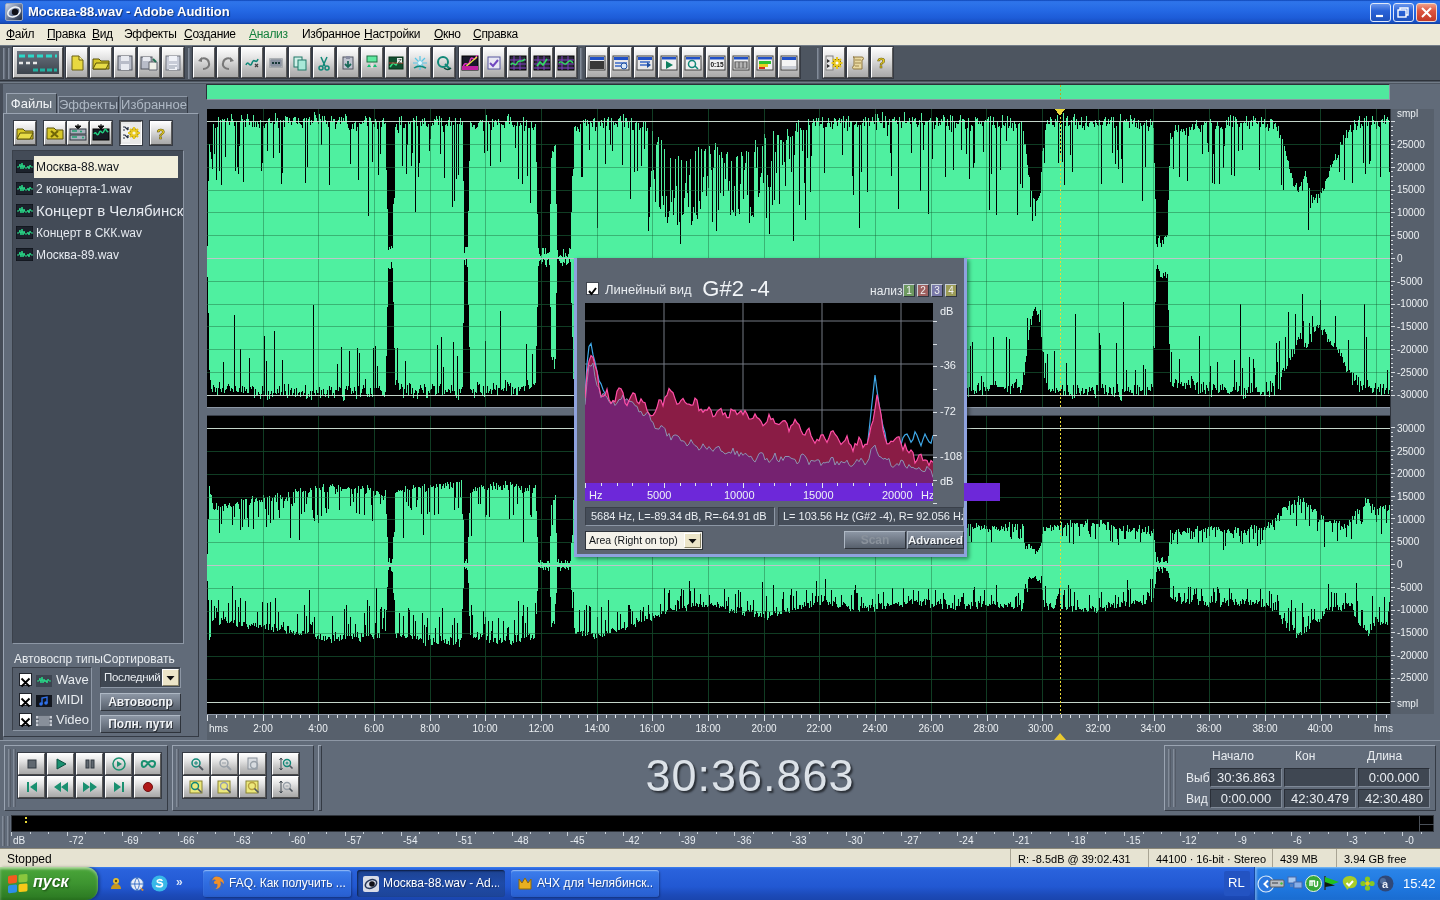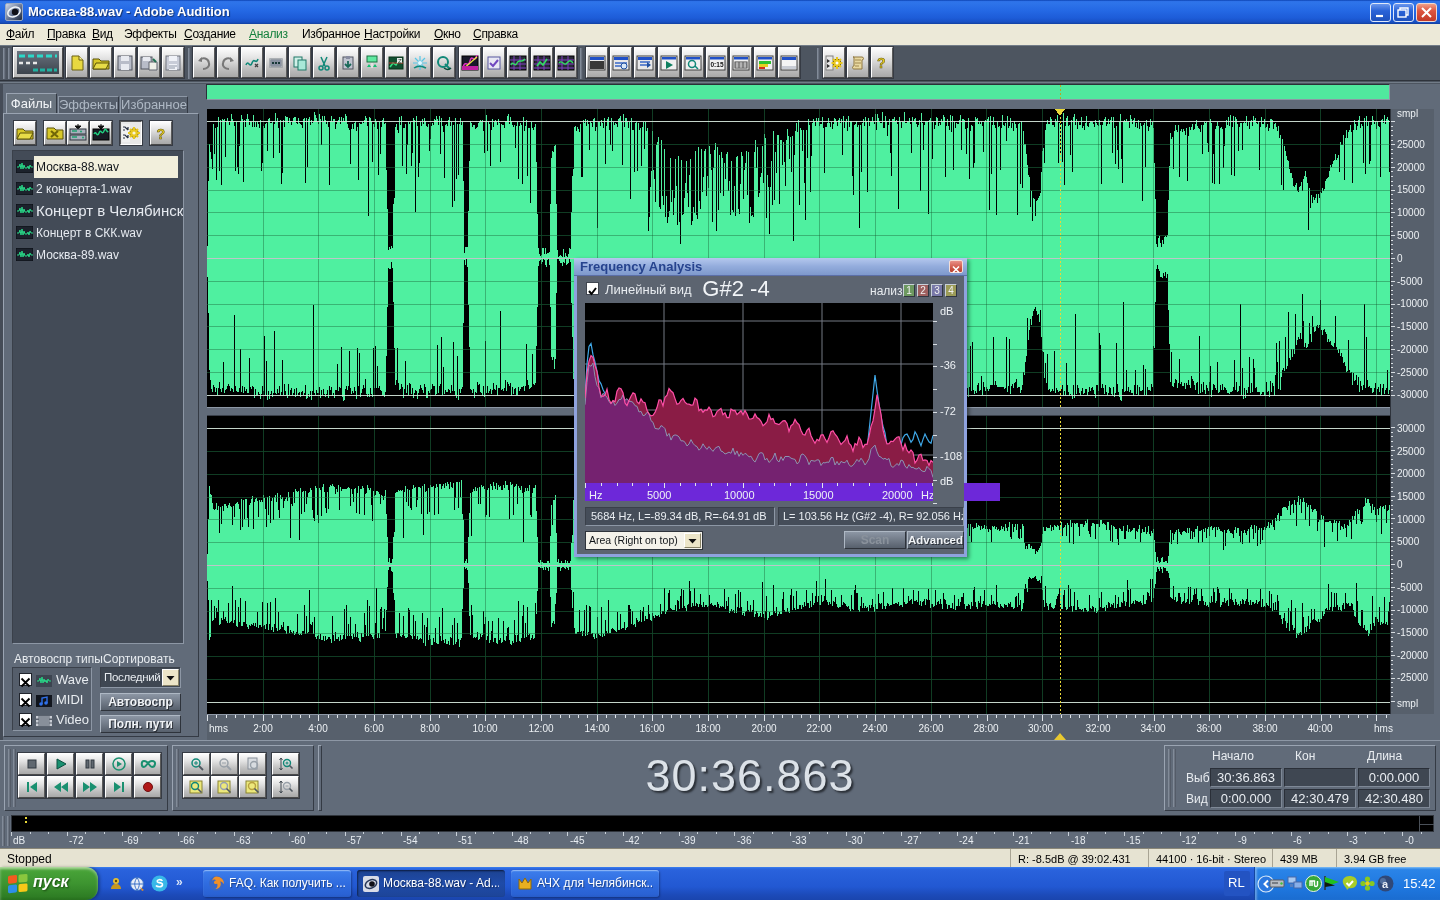--- a/index.html
+++ b/index.html
@@ -750,26 +750,20 @@
       <div class="abs" style="left:1151px;top:0;width:1px;height:3px;background:#e0e5ea;"></div>
       <div class="abs" style="left:1160px;top:0;width:1px;height:3px;background:#e0e5ea;"></div>
       <div class="abs" style="left:1169px;top:0;width:1px;height:6px;background:#e0e5ea;"></div>
       <div class="abs" style="left:1179px;top:0;width:1px;height:3px;background:#e0e5ea;"></div>
       <svg width="14" height="8" viewBox="0 0 14 8" style="position:absolute;left:846px;top:18px;">
         <path d="M7 0l6 7H1z" fill="#e8c830"></path>
       </svg>
     </div>
   </div>
 <div class="abs" style="left:574px;top:258px;width:393px;height:299px;background:#5c6470;border:3px solid #8fa2de;border-top:none;box-shadow:2px 2px 4px rgba(0,0,0,0.45);">
-    <div class="abs" style="left:-3px;top:0;width:393px;height:18px;background:linear-gradient(180deg,#b5c8ee,#93acdc 50%,#7e99cc);border-bottom:1px solid #5c6fa8;">
-<div class="abs" style="left:6px;top:1px;font-size:13px;font-weight:bold;color:#26438e;">Frequency Analysis</div>
-<div class="abs" style="left:375px;top:2px;width:14px;height:13px;background:linear-gradient(180deg,#e89088,#d05848 60%,#b84030);border:1px solid #f4ded8;border-radius:2px;"><svg width="12" height="11" viewBox="0 0 12 11">
-          <path d="M3 2.5l6 6M9 2.5l-6 6" stroke="#fff" stroke-width="1.6"></path>
-        </svg></div>
-</div>
     <div class="abs" style="left:9px;top:24px;width:13px;height:13px;background:#fff;border:1px solid #404650;"><svg width="11" height="11" viewBox="0 0 11 11">
         <path d="M2 5l2.5 3L9 2" stroke="#000" stroke-width="2" fill="none"></path>
       </svg></div>
     <div class="abs wtxt" style="left:28px;top:24px;font-size:13px;">Линейный вид</div>
     <div class="abs" style="left:84px;top:18px;width:150px;text-align:center;font-size:22px;color:#f2f5f8;">G#2 -4</div>
     <div class="abs wtxt" style="left:293px;top:26px;font-size:12px;">нализ.</div>
     <div class="abs" style="left:326px;top:26px;width:12px;height:13px;background:#6d9860;border:1px solid;border-color:#c8d0d8 #303640 #303640 #c8d0d8;color:#f0f0f0;font-size:10px;text-align:center;line-height:12px;">1</div>
     <div class="abs" style="left:340px;top:26px;width:12px;height:13px;background:#9e6060;border:1px solid;border-color:#c8d0d8 #303640 #303640 #c8d0d8;color:#f0f0f0;font-size:10px;text-align:center;line-height:12px;">2</div>
     <div class="abs" style="left:354px;top:26px;width:12px;height:13px;background:#7878a8;border:1px solid;border-color:#c8d0d8 #303640 #303640 #c8d0d8;color:#f0f0f0;font-size:10px;text-align:center;line-height:12px;">3</div>
     <div class="abs" style="left:368px;top:26px;width:12px;height:13px;background:#9c9c58;border:1px solid;border-color:#c8d0d8 #303640 #303640 #c8d0d8;color:#f0f0f0;font-size:10px;text-align:center;line-height:12px;">4</div>

